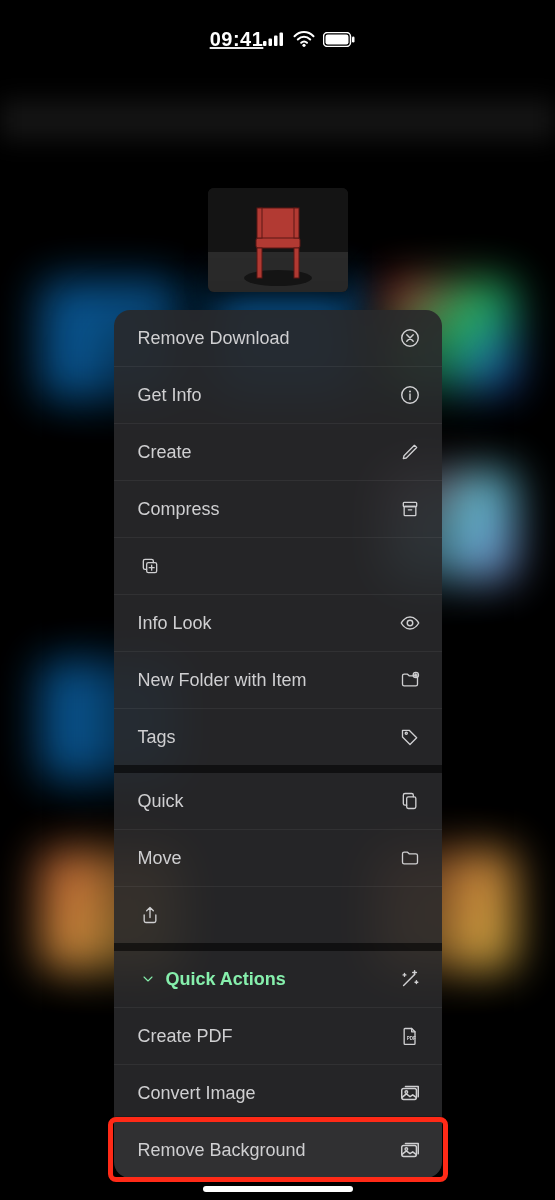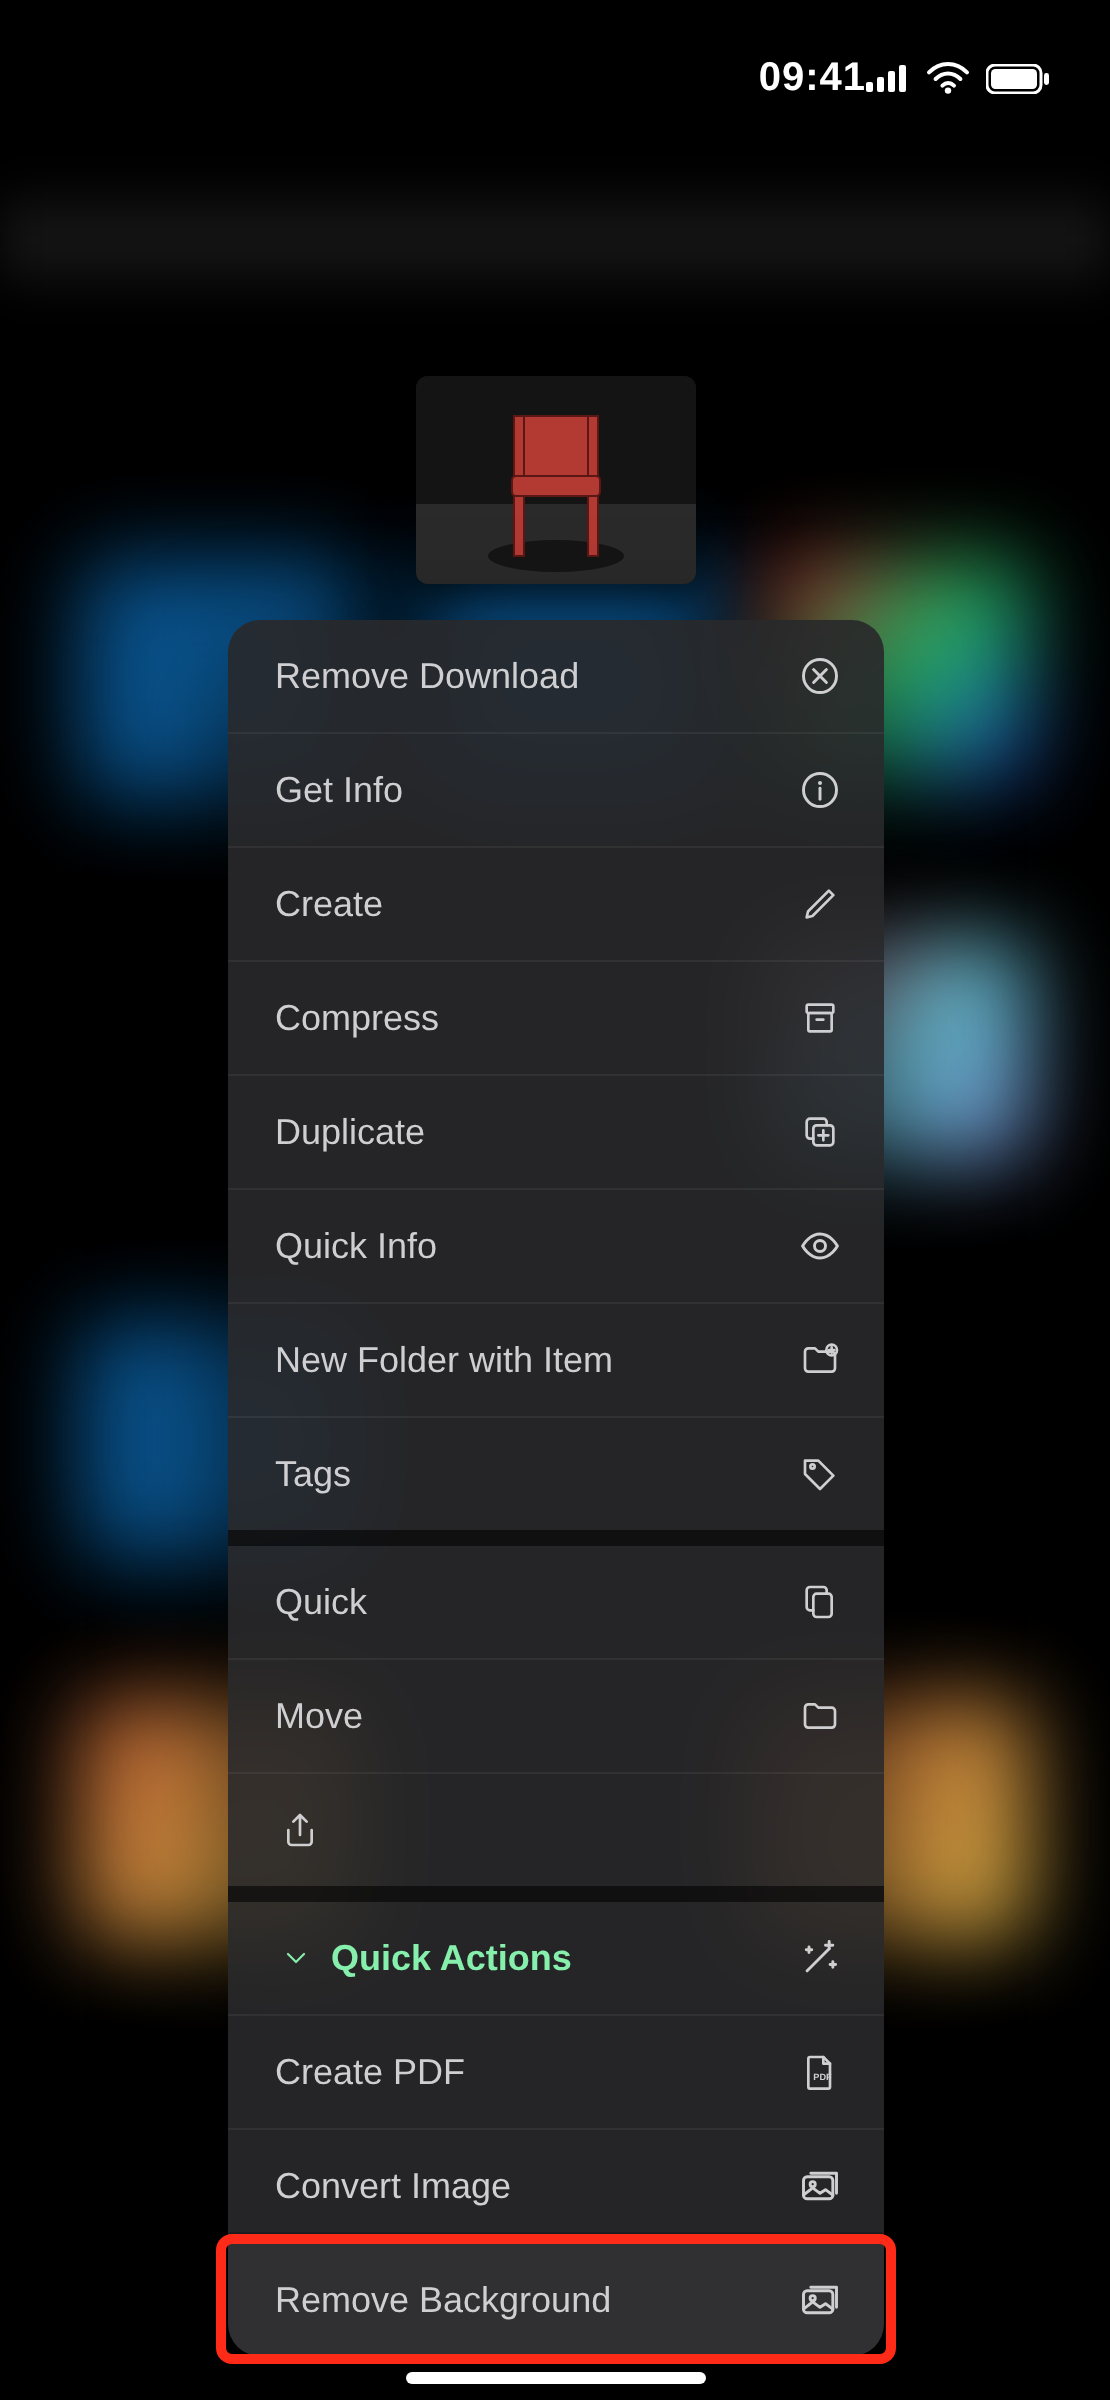--- a/index.html
+++ b/index.html
@@ -14,21 +14,21 @@
     .bg .b1 { width: 140px; height: 120px; left: 40px;  top: 280px; background: #0a5c9c; }
     .bg .b2 { width: 150px; height: 120px; left: 210px; top: 280px; background: #0a5c9c; }
     .bg .b3 { width: 130px; height: 110px; right: 40px; top: 280px; background: linear-gradient(135deg,#e23,#2c6,#24e); }
     .bg .b4 { width: 130px; height: 110px; right: 40px; top: 470px; background: linear-gradient(135deg,#e8a,#6cd,#89e); }
     .bg .b5 { width: 140px; height: 120px; left: 40px;  top: 660px; background: #0a5c9c; }
     .bg .b6 { width: 140px; height: 120px; left: 40px;  top: 850px; background: linear-gradient(135deg,#d46a3a,#e9c24a); }
     .bg .b7 { width: 140px; height: 120px; right: 40px; top: 850px; background: linear-gradient(135deg,#d46a3a,#e9c24a); }
     .bg .hdr { position:absolute; left:0; right:0; top:100px; height:40px; background:rgba(255,255,255,.08); filter: blur(12px); }
 
     
-    .status { position: relative; z-index: 5; display:flex; align-items:center; justify-content:flex-end; padding: 18px 30px 0 40px; height: 60px; }
+    .status { position: relative; z-index: 5; display:flex; align-items:center; justify-content:center; padding: 18px 30px 0 40px; height: 60px; text-decoration: underline; }
     .status .time { font-weight: 700; font-size: 20px; letter-spacing: .5px; color:#fff; }
     .status .right { display:flex; align-items:center; gap:8px; }
     .status svg { display:block; }
 
     
     .preview {
       position: absolute; z-index: 6; left: 50%; transform: translateX(-50%);
       top: 188px; width: 140px; height: 104px; border-radius: 6px; overflow: hidden;
       box-shadow: 0 6px 20px rgba(0,0,0,.6);
       background: #1a1a1a;
@@ -167,31 +167,30 @@
         <span class="label">Compress</span>
         <span class="ico">
           <svg width="20" height="20" viewBox="0 0 24 24">
             <rect x="4" y="4" width="16" height="5" rx="1" fill="none" stroke="currentColor" stroke-width="1.6" stroke-linecap="round" stroke-linejoin="round"></rect>
             <rect x="5" y="9" width="14" height="11" rx="1" fill="none" stroke="currentColor" stroke-width="1.6" stroke-linecap="round" stroke-linejoin="round"></rect>
             <path d="M10 13h4" fill="none" stroke="currentColor" stroke-width="1.6" stroke-linecap="round" stroke-linejoin="round"></path>
           </svg>
         </span>
       </div>
       <div class="item">
-        <span class="label">Duplicate</span>
         <span class="ico">
           <svg width="20" height="20" viewBox="0 0 24 24">
             <rect x="8" y="8" width="12" height="12" rx="2" fill="none" stroke="currentColor" stroke-width="1.6" stroke-linecap="round" stroke-linejoin="round"></rect>
             <path d="M8 16H6a2 2 0 0 1-2-2V6a2 2 0 0 1 2-2h8a2 2 0 0 1 2 2v2" fill="none" stroke="currentColor" stroke-width="1.6" stroke-linecap="round" stroke-linejoin="round"></path>
             <path d="M14 11v6M11 14h6" fill="none" stroke="currentColor" stroke-width="1.6" stroke-linecap="round" stroke-linejoin="round"></path>
           </svg>
         </span>
       </div>
       <div class="item">
-        <span class="label">Quick Info</span>
+        <span class="label">Info Look</span>
         <span class="ico">
           <svg width="22" height="22" viewBox="0 0 24 24">
             <path d="M2.5 12S6 5.5 12 5.5 21.5 12 21.5 12 18 18.5 12 18.5 2.5 12 2.5 12z" fill="none" stroke="currentColor" stroke-width="1.6" stroke-linecap="round" stroke-linejoin="round"></path>
             <circle cx="12" cy="12" r="3" fill="none" stroke="currentColor" stroke-width="1.6" stroke-linecap="round" stroke-linejoin="round"></circle>
           </svg>
         </span>
       </div>
       <div class="item">
         <span class="label">New Folder with Item</span>
         <span class="ico">

